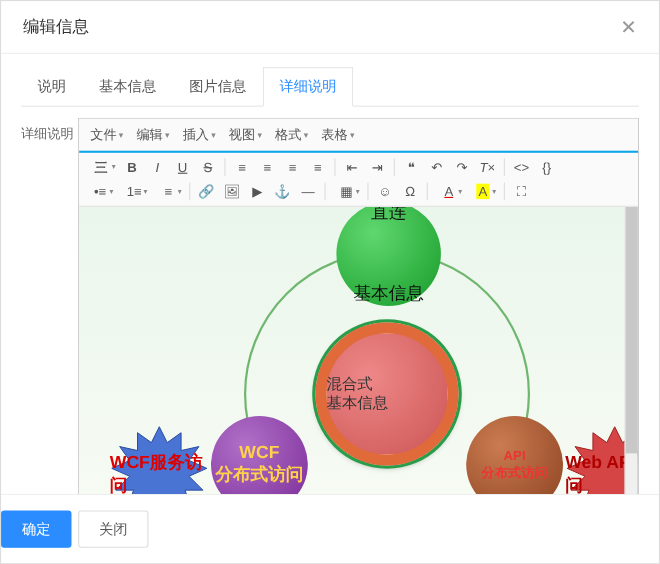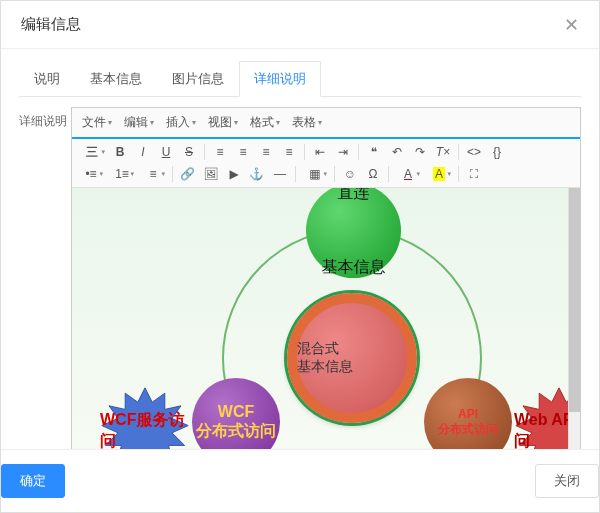--- a/index.html
+++ b/index.html
@@ -34,21 +34,21 @@
 .br-circle{position:absolute;width:88px;height:88px;border-radius:50%;left:352px;top:190px;background:radial-gradient(circle at 35% 30%,#cb7b50,#8a4220);display:flex;flex-direction:column;align-items:center;justify-content:center;color:#e33;font-size:12px;font-weight:700}
 .burst{position:absolute;width:90px;height:90px}
 .burst svg{width:100%;height:100%}
 .burst .lbl{position:absolute;inset:0;display:flex;align-items:center;justify-content:center;font-size:16px;font-weight:700}
 .burst.left{left:28px;top:198px}
 .burst.left .lbl{color:#d00}
 .burst.right{left:442px;top:198px}
 .burst.right .lbl{color:#b00000}
 .vscroll{position:absolute;right:0;top:0;width:12px;height:100%;background:#f0f0f0;border-left:1px solid #e0e0e0}
 .vscroll .thumb{width:100%;background:#c8c8c8}
-.footer{display:flex;justify-content:space-between;gap:6px;padding:14px 0;border-top:1px solid #eee}
+.footer{display:flex;justify-content:flex-start;gap:6px;padding:14px 0;border-top:1px solid #eee}
 .btn{padding:7px 18px;font-size:13px;border-radius:3px;cursor:pointer;border:1px solid #ddd;background:#fff;color:#555}
 .btn.primary{background:#2a8cff;border-color:#2a8cff;color:#fff}
 </style>
 </head>
 <body>
 
 <div class="dialog">
   <div class="dialog-header">
     <div class="dialog-title">编辑信息</div>
     <div class="close-x">✕</div>

